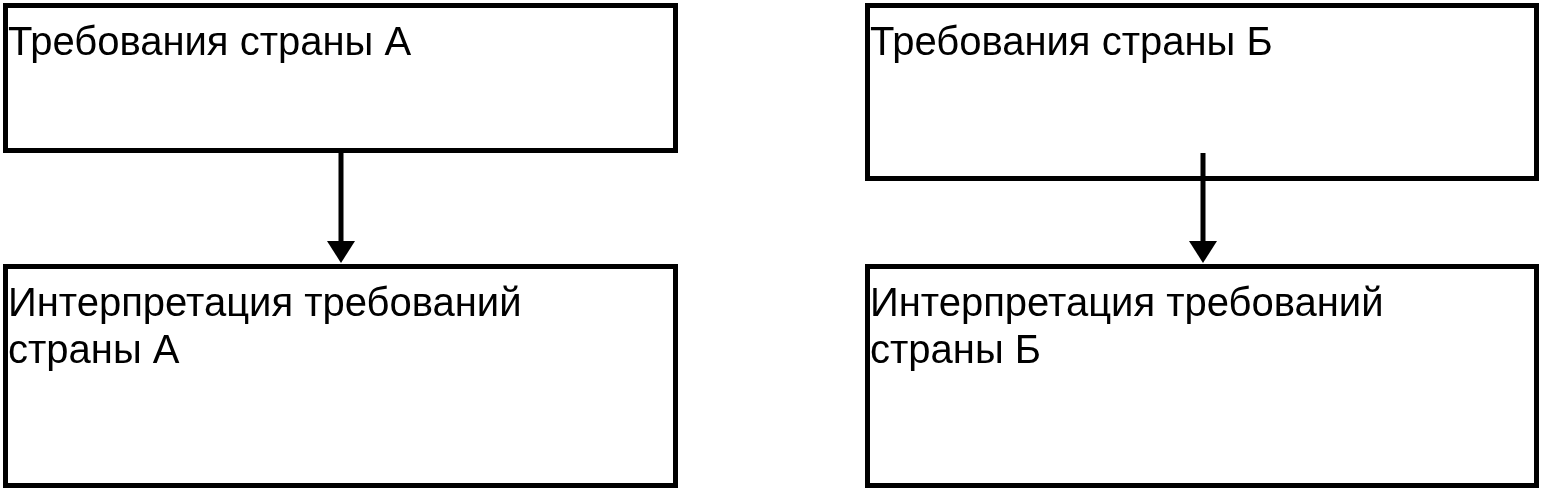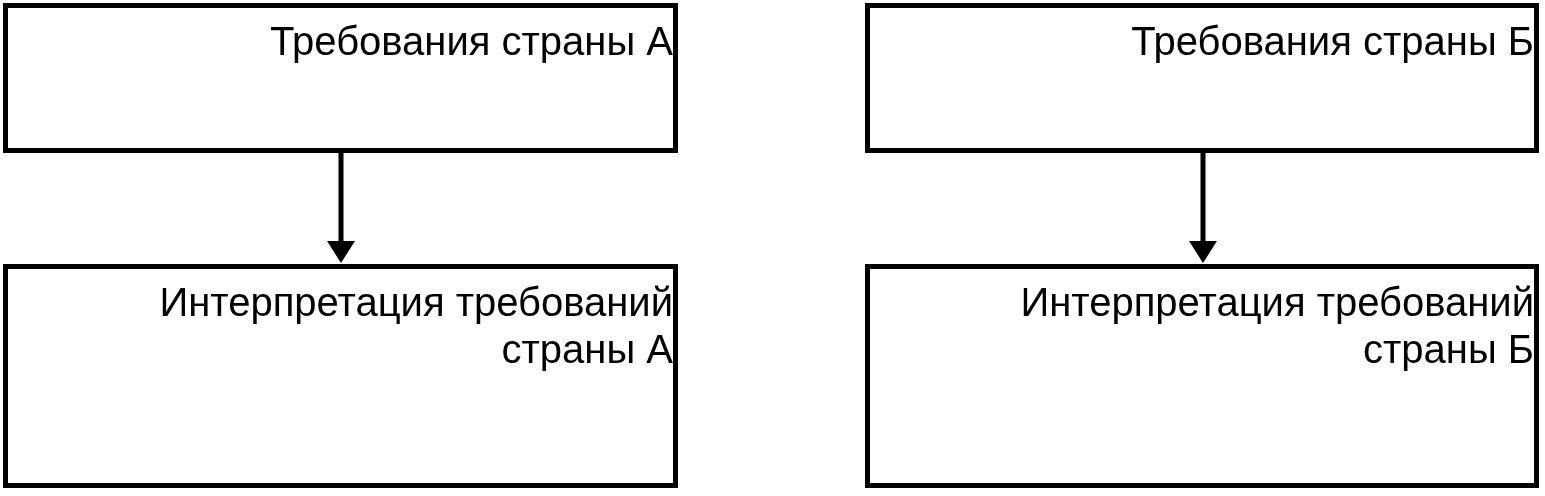--- a/index.html
+++ b/index.html
@@ -15,31 +15,31 @@
     height: 496px;
     background: var(--bg-color);
     font-family: "Liberation Sans", sans-serif;
     color: var(--text-color);
     overflow: hidden;
   }
   .node {
     position: absolute;
     background: var(--bg-color);
     border: 5px solid var(--border-color);
-    text-align: right;
+    text-align: left;
     font-size: 40px;
     line-height: 47px;
     padding-top: 10px;
     white-space: pre-line;
   }
   
   .box-a1 { left: 3px;   top: 3px;   width: 675px; height: 150px; }
   .box-a2 { left: 3px;   top: 264px; width: 675px; height: 224px; }
   
-  .box-b1 { left: 865px; top: 3px;   width: 674px; height: 150px; padding-left: 28px; }
+  .box-b1 { left: 865px; top: 3px;   width: 674px; height: 178px; }
   .box-b2 { left: 865px; top: 264px; width: 674px; height: 224px; }
 
   .arrow { position: absolute; width: 28px; }
   .arrow .shaft {
     position: absolute;
     left: 50%;
     transform: translateX(-50%);
     top: 0;
     width: 5px;
     height: 89px;

